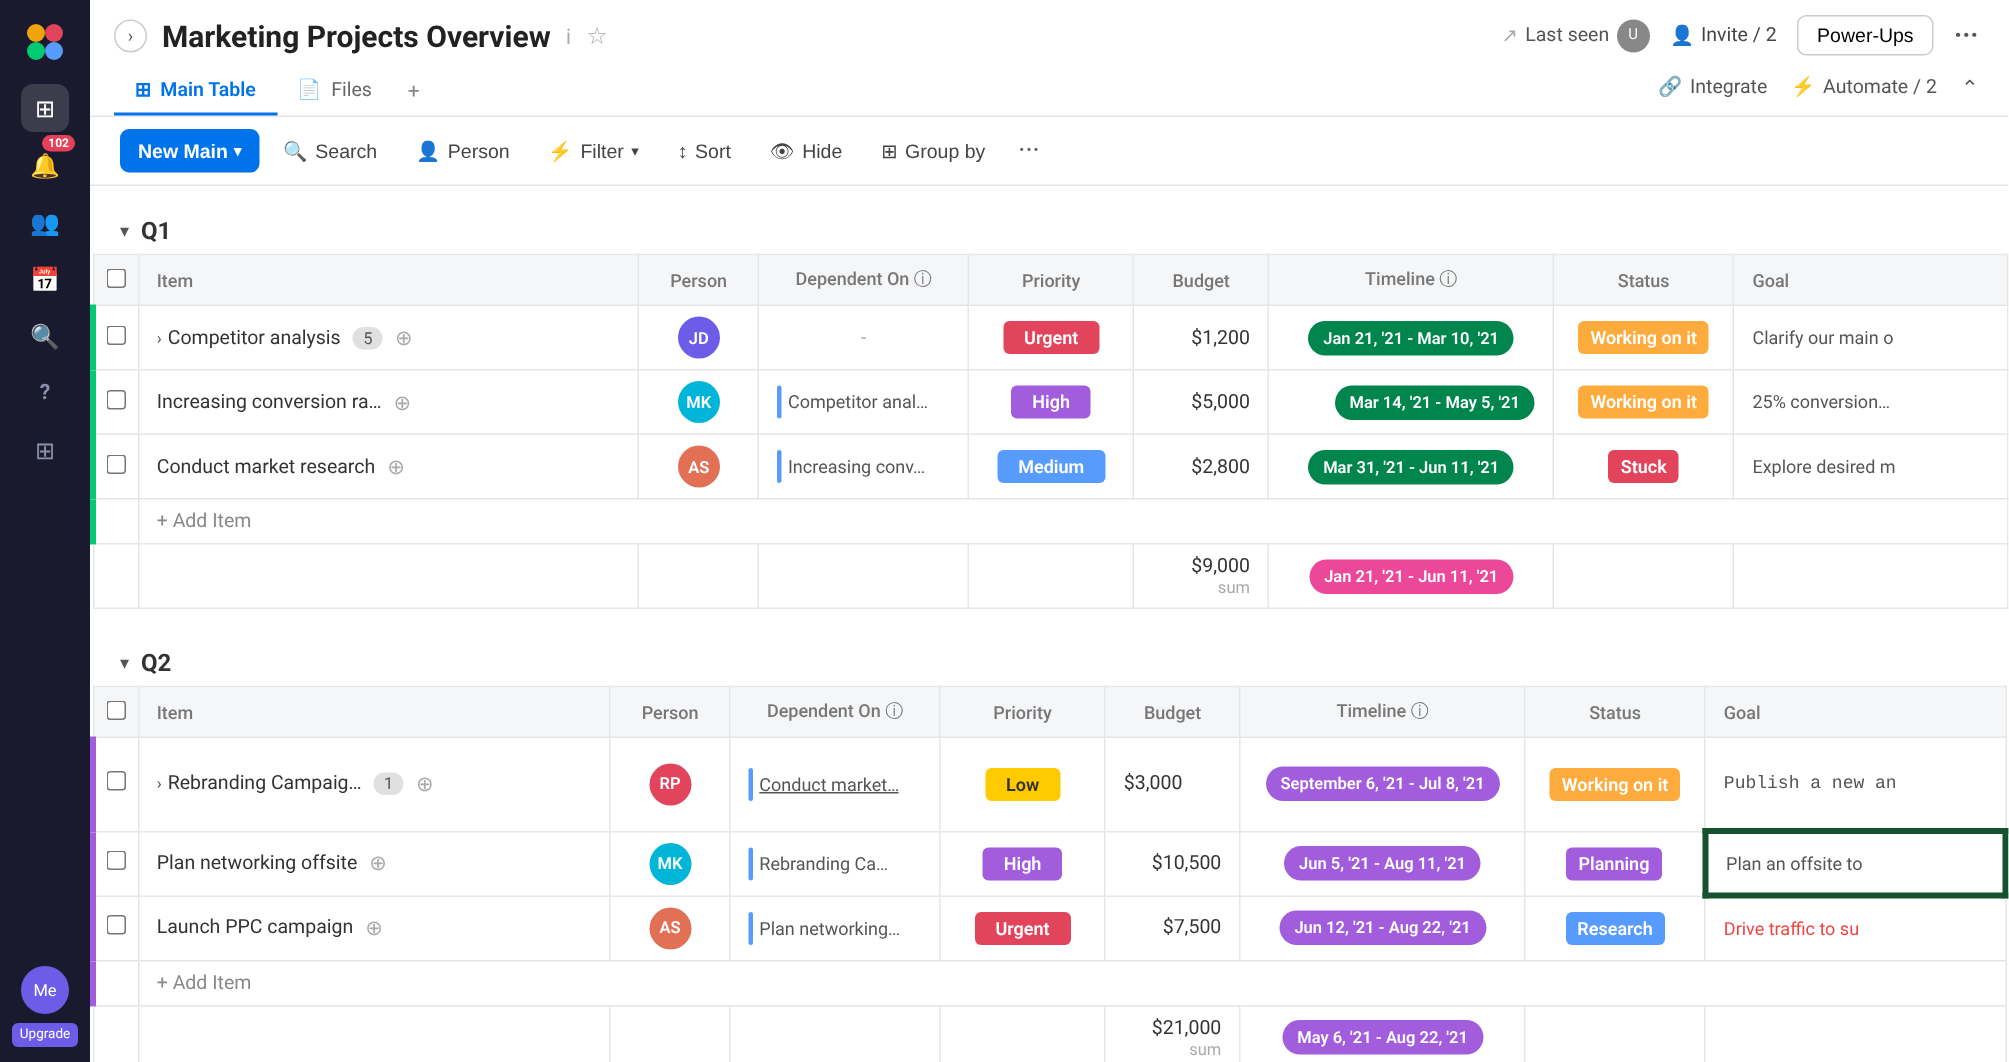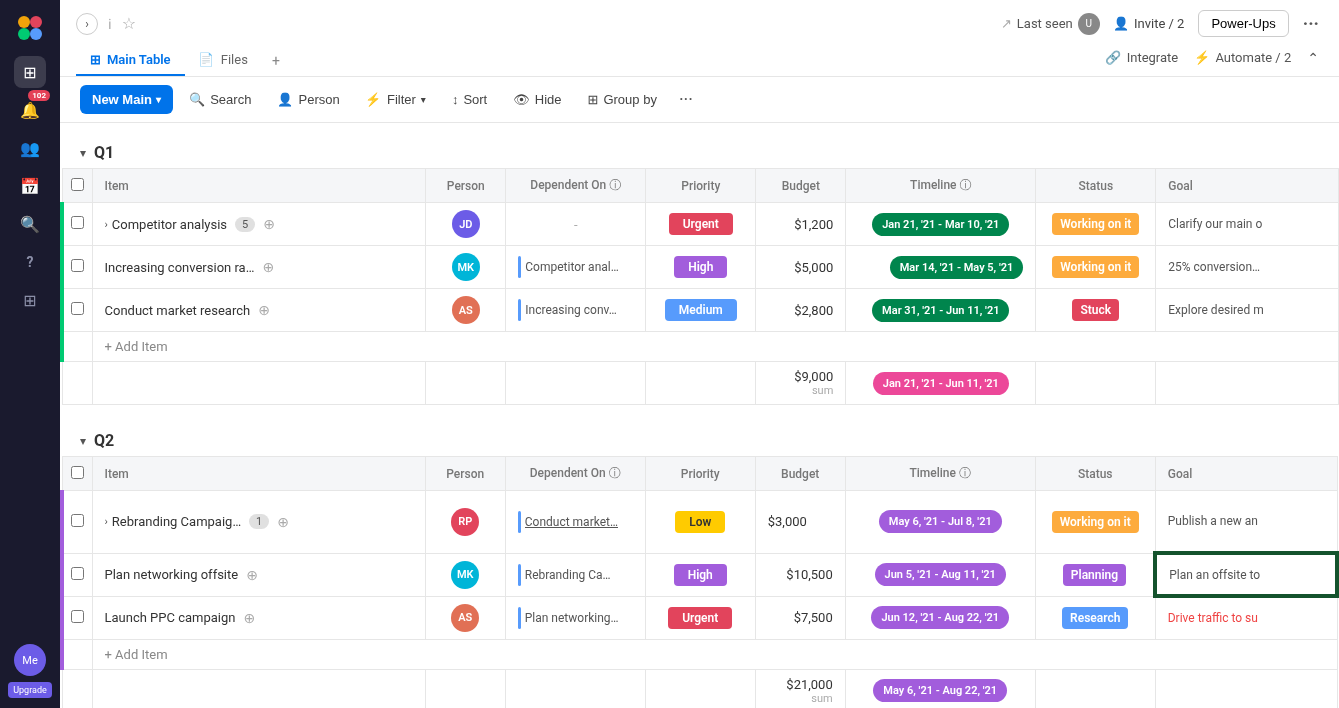--- a/index.html
+++ b/index.html
@@ -36,20 +36,21 @@
   <div style="background:#6c5ce7;color:#fff;font-size:9px;padding:3px 5px;border-radius:4px;cursor:pointer;text-align:center;">Upgrade</div>
 </div>
 
 <div style="display:flex;flex-direction:row;flex:1;overflow:hidden;">
   <div style="display:flex;flex-direction:column;flex:1;overflow:hidden;">
 
     <div style="padding:10px 20px 0 16px;background:#fff;border-bottom:1px solid #e6e6e6;">
       <div style="display:flex;align-items:center;justify-content:space-between;margin-bottom:8px;">
         <div style="display:flex;align-items:center;gap:10px;">
           <div style="width:22px;height:22px;border:1px solid #ccc;border-radius:50%;display:flex;align-items:center;justify-content:center;cursor:pointer;color:#555;font-size:12px;">›</div>
+          <span style="font-size:20px;font-weight:700;color:#222;">Marketing Projects Overview</span>
           <span style="color:#aaa;cursor:pointer;font-size:14px;">ℹ</span>
           <span style="color:#aaa;cursor:pointer;font-size:16px;">☆</span>
         </div>
         <div style="display:flex;align-items:center;gap:14px;">
           <div style="display:flex;align-items:center;gap:5px;color:#555;font-size:13px;">
             <span style="color:#aaa;">↗</span>
             <span>Last seen</span>
             <div style="width:22px;height:22px;border-radius:50%;background:#888;display:flex;align-items:center;justify-content:center;color:#fff;font-size:10px;">U</div>
           </div>
           <div style="display:flex;align-items:center;gap:4px;color:#444;font-size:13px;cursor:pointer;">
@@ -297,26 +298,26 @@
                   <div style="display:flex;align-items:center;gap:4px;">
                     <div style="width:3px;height:22px;background:#579bfc;border-radius:2px;flex-shrink:0;"></div>
                     <span style="font-size:12px;color:#555;overflow:hidden;text-overflow:ellipsis;max-width:110px;text-decoration:underline;">Conduct market…</span>
                   </div>
                 </td>
                 <td style="border:1px solid #e6e6e6;padding:5px 12px;text-align:center;">
                   <span style="display:inline-block;border-radius:4px;padding:4px 14px;font-size:12px;font-weight:600;color:#333;background:#ffcb00;">Low</span>
                 </td>
                 <td style="border:1px solid #e6e6e6;padding:7px 12px;">$3,000</td>
                 <td style="border:1px solid #e6e6e6;padding:5px 12px;text-align:center;">
-                  <span style="background:#a25ddc;color:#fff;border-radius:14px;padding:5px 10px;font-size:11px;font-weight:600;display:inline-block;">May 6, '21 - Jul 8, '21</span>
+                  <span style="background:#a25ddc;color:#fff;border-radius:14px;padding:5px 10px;font-size:11px;font-weight:600;display:inline-block;">September 6, '21 - Jul 8, '21</span>
                 </td>
                 <td style="border:1px solid #e6e6e6;padding:5px 12px;text-align:center;">
                   <span style="display:inline-block;border-radius:4px;padding:4px 8px;font-size:12px;font-weight:600;color:#fff;background:#fdab3d;">Working on it</span>
                 </td>
-                <td style="border:1px solid #e6e6e6;padding:23px 12px;font-size:12px;color:#555;overflow:hidden;max-width:140px;">Publish a new an</td>
+                <td style="border:1px solid #e6e6e6;padding:23px 12px;font-size:12px;color:#555;overflow:hidden;max-width:140px;font-family:Liberation Mono, monospace;">Publish a new an</td>
               </tr>
 
               <tr>
                 <td style="border:1px solid #e6e6e6;padding:7px;text-align:center;border-left:4px solid #a25ddc;"><input type="checkbox" style=""></td>
                 <td style="border:1px solid #e6e6e6;padding:7px 12px;font-size:13px;color:#333;">
                   <div style="display:flex;align-items:center;gap:4px;">
                     <span>Plan networking offsite</span>
                     <span style="color:#aaa;cursor:pointer;font-size:14px;margin-left:4px;">⊕</span>
                   </div>
                 </td>

